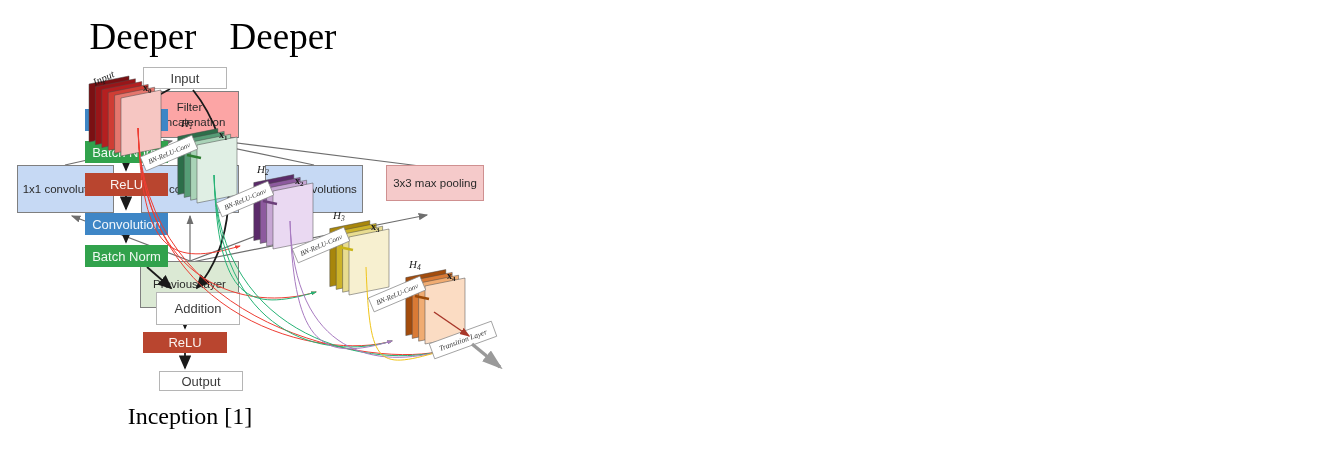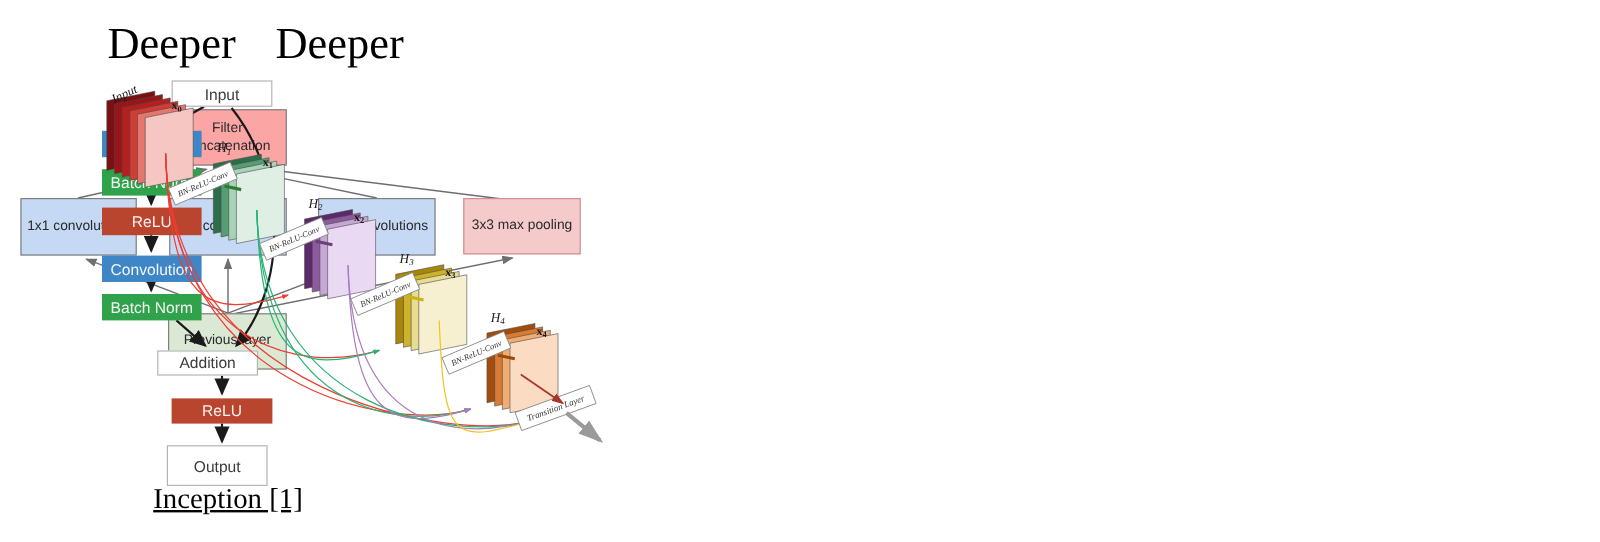--- a/index.html
+++ b/index.html
@@ -49,24 +49,24 @@
 
   <div class="ibox" style="left: 140px; top: 91px; width: 99px; height: 47px; background-color: #fca5a5;">
     <div>
       <div>Filter</div>
       <div>concatenation</div>
     </div>
   </div>
   <div class="ibox" style="left: 17px; top: 165px; width: 97px; height: 48px; background-color: rgb(198, 217, 244);">1x1 convolutions</div>
   <div class="ibox" style="left: 141px; top: 165px; width: 98px; height: 48px; background-color: rgb(198, 217, 244);">3x3 convolutions</div>
   <div class="ibox" style="left: 265px; top: 165px; width: 98px; height: 48px; background-color: rgb(198, 217, 244);">5x5 convolutions</div>
-  <div class="ibox" style="left: 386px; top: 165px; width: 98px; height: 47px; background-color: rgb(245, 202, 202); border-color: rgb(207, 144, 144);">3x3 max pooling</div>
+  <div class="ibox" style="left: 386px; top: 165px; width: 98px; height: 36px; background-color: rgb(245, 202, 202); border-color: rgb(207, 144, 144);">3x3 max pooling</div>
   <div class="ibox" style="left: 140px; top: 261px; width: 99px; height: 47px; background-color: rgb(219, 233, 212);">Previous layer</div>
 
-  <div class="panel-caption" style="left:65px;width:250px;text-decoration:underline;">Inception [1]</div>
+  <div class="panel-caption" style="left:65px;width:250px;">Inception [1]</div>
 </div>
 
 <div class="panel" id="panel-residual">
   <div class="panel-title" style="left:43px;width:200px;">Deeper</div>
 
   <svg class="overlay" width="300" height="452">
     <defs>
       <marker id="ah-black" markerWidth="8" markerHeight="7" refX="7" refY="3.5" orient="auto">
         <path d="M0,0 L8,3.5 L0,7 z" fill="#1a1a1a"></path>
       </marker>
@@ -83,23 +83,23 @@
       <path d="M185,353 L185,368" marker-end="url(#ah-black)"></path>
     </g>
   </svg>
 
   <div class="rbox plain" style="left:143px;top:67px;width:84px;height:22px;">Input</div>
   <div class="rbox fill" style="left: 85px; top: 109px; width: 83px; height: 22px; background-color: rgb(62, 134, 198);">Convolution</div>
   <div class="rbox fill" style="left: 85px; top: 141px; width: 83px; height: 22px; background-color: rgb(49, 162, 76);">Batch Norm</div>
   <div class="rbox fill" style="left: 85px; top: 173px; width: 83px; height: 23px; background-color: rgb(185, 69, 47);">ReLU</div>
   <div class="rbox fill" style="left: 85px; top: 213px; width: 83px; height: 22px; background-color: rgb(62, 134, 198);">Convolution</div>
   <div class="rbox fill" style="left: 85px; top: 245px; width: 83px; height: 22px; background-color: rgb(49, 162, 76);">Batch Norm</div>
-  <div class="rbox plain" style="left:131px;top:292px;width:84px;height:21px;">Addition</div>
+  <div class="rbox plain" style="left:156px;top:292px;width:84px;height:33px;">Addition</div>
   <div class="rbox fill" style="left: 143px; top: 332px; width: 84px; height: 21px; background-color: rgb(185, 69, 47);">ReLU</div>
-  <div class="rbox plain" style="left:139px;top:371px;width:84px;height:34px;">Output</div>
+  <div class="rbox plain" style="left:159px;top:371px;width:84px;height:20px;">Output</div>
 
 </div>
 
 <div class="panel" id="panel-densenet">
   <div class="panel-title" style="left:183px;width:200px;">Deeper</div>
 
   <svg class="overlay" id="densenet-svg" width="513" height="452" viewBox="0 0 513 452">
       <defs>
         <marker id="dm0" markerWidth="6" markerHeight="5" refX="5" refY="2" orient="auto">
           <path d="M0,0 L6,2 L0,4 z" fill="#ee3d33"></path>

